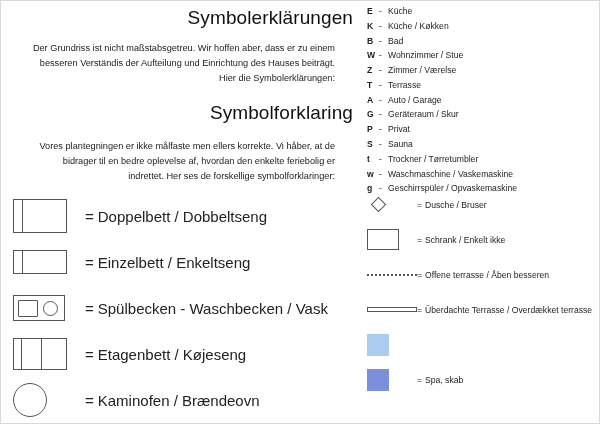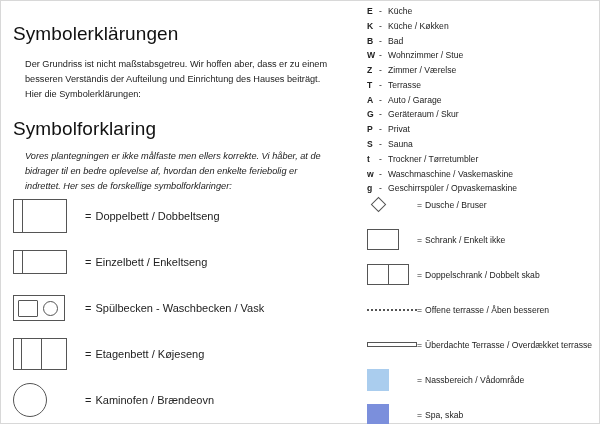--- a/index.html
+++ b/index.html
@@ -16,45 +16,46 @@
   .page {
     position: absolute;
     inset: 0;
     border: 1px solid #d8d8d8;
   }
 
   
   .left-col {
     position: absolute;
     left: 12px;
-    top: 22px;
+    top: 6px;
     width: 340px;
+    text-align: right;
   }
   .title-de {
     font-size: 19px;
     font-weight: 400;
     letter-spacing: 0.1px;
     margin: 0 0 9px 0;
     color: #111;
   }
   .title-da {
     font-size: 19px;
     font-weight: 400;
     letter-spacing: 0.1px;
-    margin: 16px 0 9px 0;
+    margin: 16px 0 15px 0;
     color: #111;
   }
   .para {
     font-size: 9.2px;
     line-height: 1.62;
     color: #222;
     margin: 12px;
     max-width: 310px;
   }
-  .para.second { margin-top: 0; font-style: italic; }
+  .para.second { margin-top: 0; }
 
   
   .sym-list {
     position: absolute;
     left: 12px;
     top: 192px;
     width: 345px;
   }
   .sym-row {
     display: flex;
@@ -62,21 +63,21 @@
     height: 46px;
   }
   .sym-box {
     width: 62px;
     flex: 0 0 62px;
     display: flex;
     align-items: center;
     justify-content: flex-start;
   }
   .sym-eq {
-    font-size: 11px;
+    font-size: 15px;
     color: #222;
     margin-left: 10px;
     white-space: nowrap;
   }
   .sym-eq .eq { margin-right: 4px; }
 
   
   .bed {
     border: 1px solid #555;
     background: #fff;
@@ -371,28 +372,20 @@
 
     <div class="gl-row">
       <div class="gl-icon">
         <div class="cab-single"></div>
       </div>
       <div class="gl-label">
         <span class="eq">=</span><span>Schrank / Enkelt ikke</span>
       </div>
     </div>
 
-    <div class="gl-row">
-      <div class="gl-icon">
-        <div class="cab-double"></div>
-      </div>
-      <div class="gl-label">
-        <span class="eq">=</span><span>Doppelschrank / Dobbelt skab</span>
-      </div>
-    </div>
 
     <div class="gl-row">
       <div class="gl-icon">
         <div class="terr-open"></div>
       </div>
       <div class="gl-label">
         <span class="eq">=</span><span>Offene terrasse / Åben besseren</span>
       </div>
     </div>
 
@@ -402,23 +395,20 @@
       </div>
       <div class="gl-label">
         <span class="eq">=</span><span>Überdachte Terrasse / Overdækket terrasse</span>
       </div>
     </div>
 
     <div class="gl-row">
       <div class="gl-icon">
         <div class="swatch" id="sw-wet" style="background: rgb(170, 205, 238);"></div>
       </div>
-      <div class="gl-label">
-        <span class="eq">=</span><span>Nassbereich / Vådområde</span>
-      </div>
     </div>
 
     <div class="gl-row">
       <div class="gl-icon">
         <div class="swatch" id="sw-pool" style="background: rgb(123, 143, 220);"></div>
       </div>
       <div class="gl-label">
         <span class="eq">=</span><span>Spa, skab</span>
       </div>
     </div>

